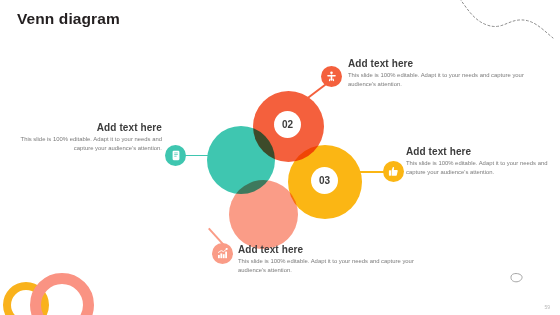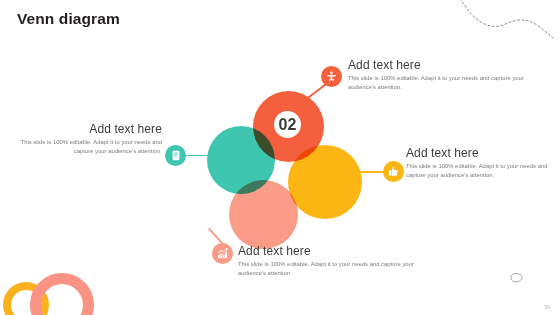--- a/index.html
+++ b/index.html
@@ -90,21 +90,21 @@
   .c-03 { left: 288px; top: 145px; width: 74px;  height: 74px;  background: #fbb614; }
   .c-04 { left: 229px; top: 180px; width: 69px;  height: 69px;  background: #fa9c87; }
 
   .badge {
     position: absolute;
     width: 27px;
     height: 27px;
     border-radius: 50%;
     background: #ffffff;
     color: #3c3c3c;
-    font-size: 16px;
+    font-size: 10px;
     font-weight: bold;
     display: flex;
     align-items: center;
     justify-content: center;
     z-index: 6;
   }
   .b-01 { left: 227px; top: 146px; }
   .b-02 { left: 274px; top: 111px; }
   .b-03 { left: 311px; top: 167px; }
   .b-04 { left: 250px; top: 200px; }
@@ -137,22 +137,22 @@
   .ib-02 { left: 321px; top: 66px;  background: #f4603d; }
   .ib-03 { left: 383px; top: 161px; background: #fbb614; }
   .ib-04 { left: 212px; top: 243px; background: #fa9c87; }
 
   
   .txt-block {
     position: absolute;
     z-index: 5;
   }
   .txt-head {
-    font-size: 12px;
-    font-weight: normal;
+    font-size: 10px;
+    font-weight: bold;
     color: #3c3c3c;
     margin: 0 0 2px 0;
     letter-spacing: 0.1px;
   }
   .txt-body {
     font-size: 5.9px;
     line-height: 1.55;
     color: #7b7b7b;
     margin: 0;
   }
@@ -201,20 +201,21 @@
 
     <div class="conn-line-h" style="left:184px; top:154.5px; width:28px; background:#3fc6b0;"></div>
 
     <div class="conn-diag" style="left:305px; top:99px; width:26px; background:#f4603d; transform: rotate(-37deg);"></div>
 
     <div class="conn-line-h" style="left:356px; top:171px; width:32px; background:#fbb614;"></div>
 
     <div class="conn-diag" style="left:226px; top:247px; width:26px; background:#fa9c87; transform: rotate(-132deg);"></div>
 
     <div class="badge b-02">02</div>
+    <div class="badge b-03">03</div>
 
     <div class="icon-bubble ib-01">
       <span>
         <svg width="10" height="11" viewBox="0 0 10 11">
           <rect x="1.6" y="0.8" width="6.8" height="9.4" rx="1.1" fill="#ffffff"></rect>
           <rect x="3.2" y="2.6" width="3.6" height="0.7" fill="#3fc6b0"></rect>
           <rect x="3.2" y="4.2" width="3.6" height="0.7" fill="#3fc6b0"></rect>
           <rect x="3.2" y="5.8" width="2.4" height="0.7" fill="#3fc6b0"></rect>
         </svg>
       </span>

